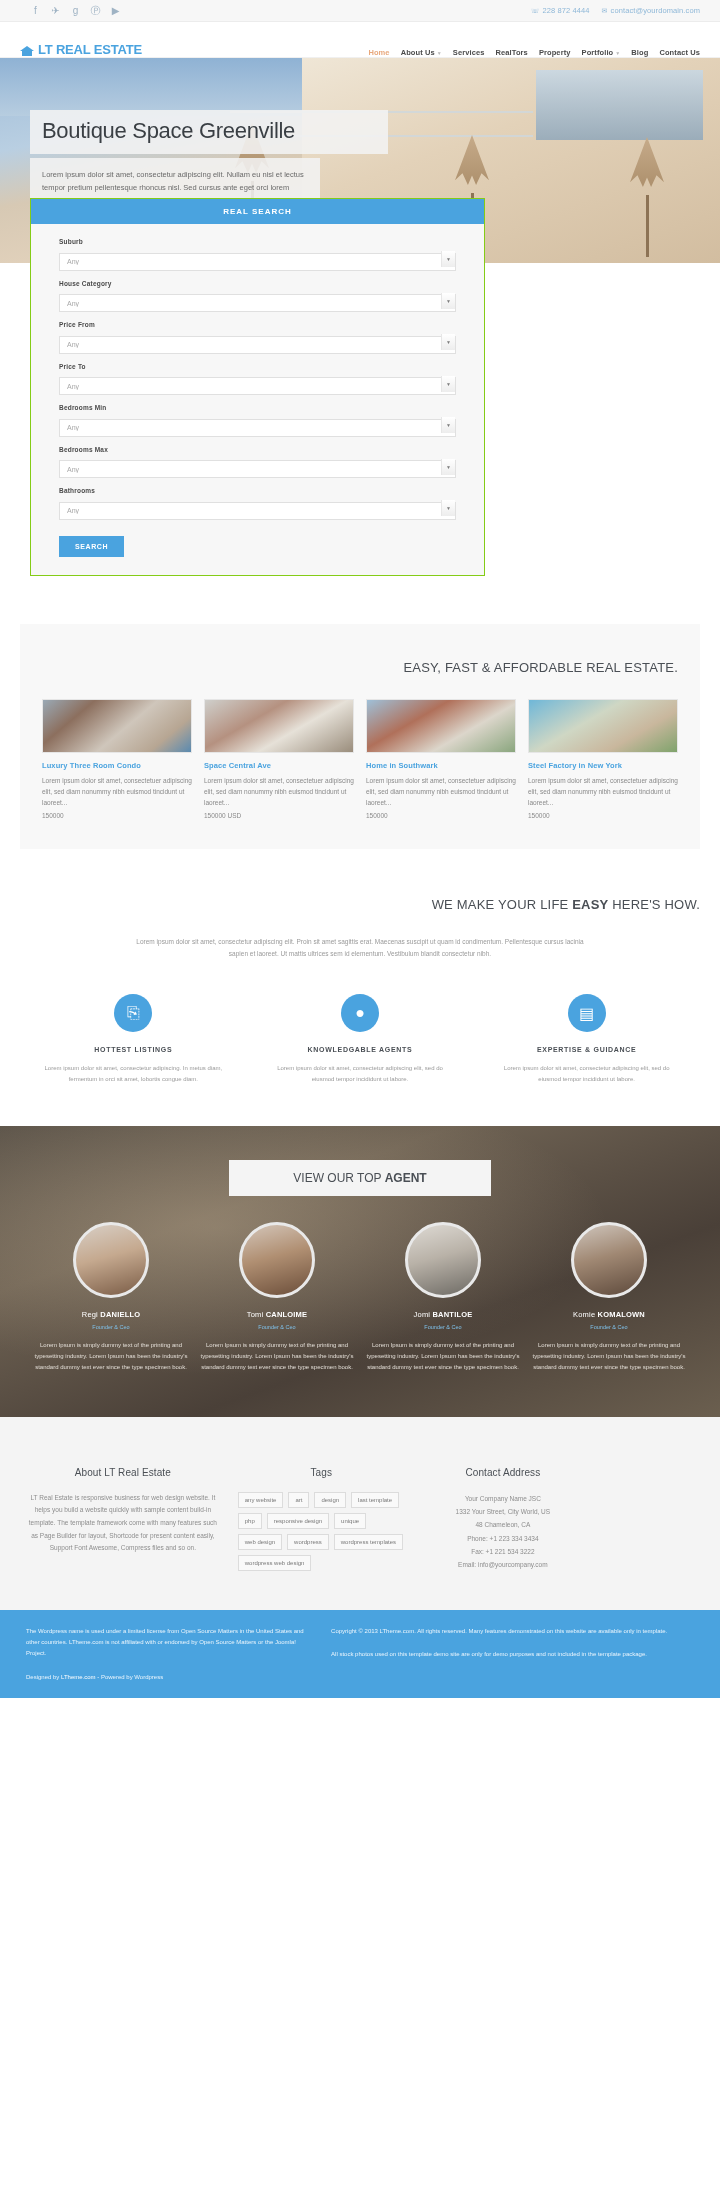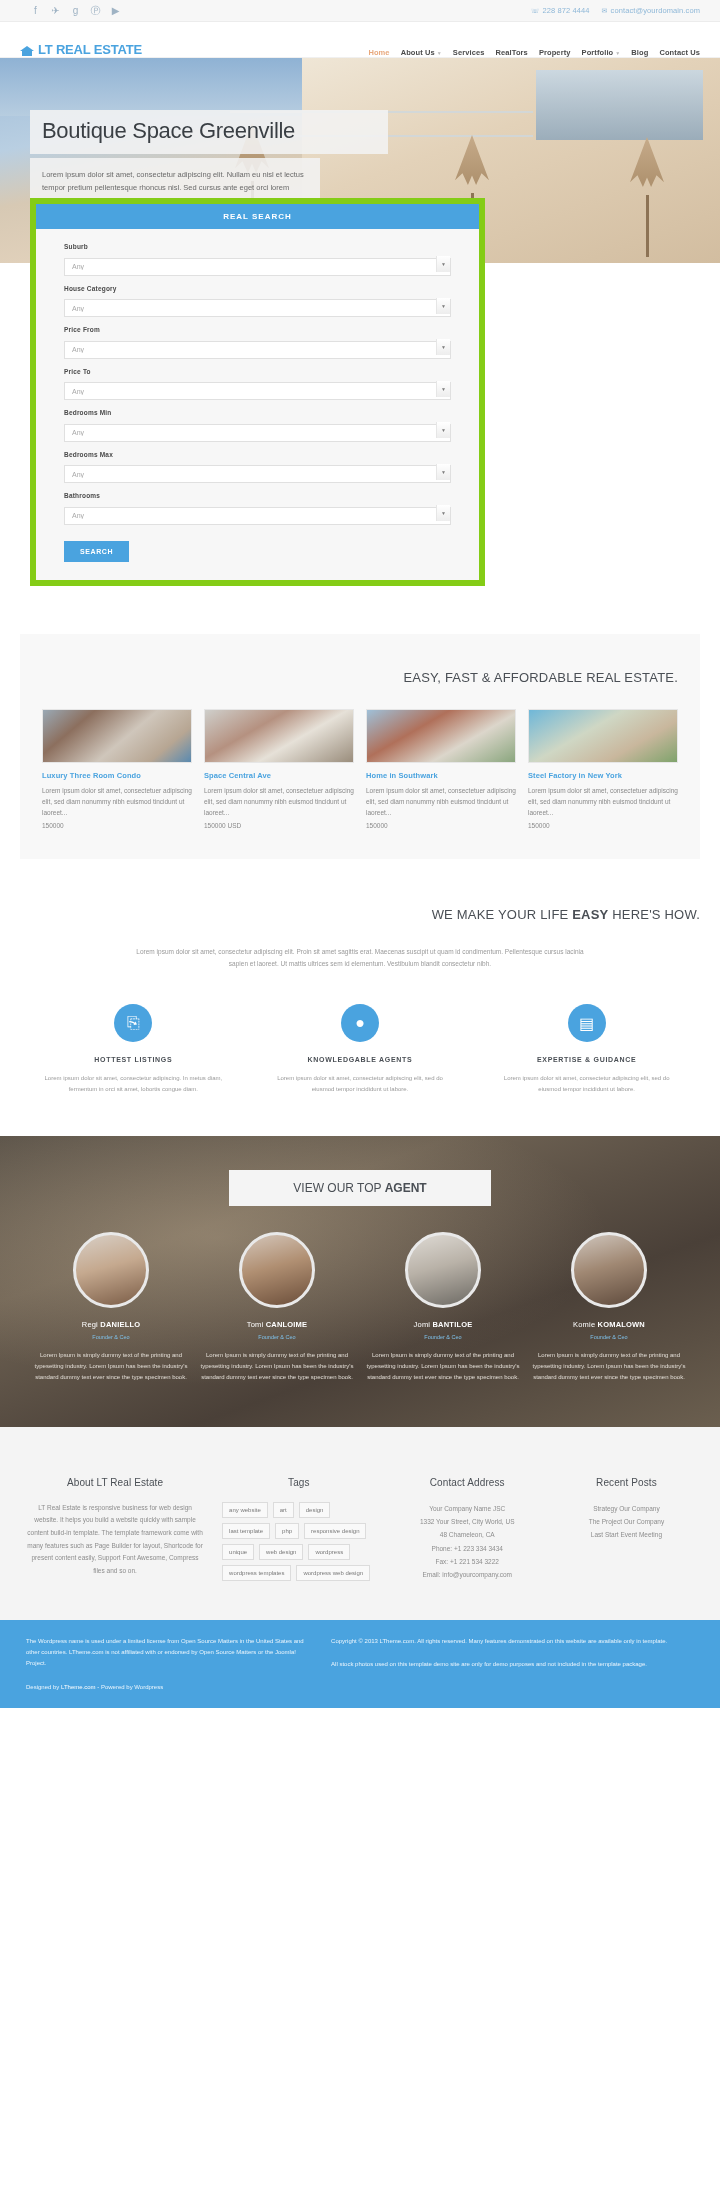--- a/index.html
+++ b/index.html
@@ -122,21 +122,21 @@
   }
   .or-wrap .or { font-size: 8px; font-weight: bold; color: #3a3f44; }
   .btn-primary {
     background: #4aa3df; border: none; color: #fff; font-size: 7px;
     font-weight: bold; letter-spacing: .5px; padding: 7px 12px; cursor: pointer;
   }
 
   
   .search-panel {
     width: 455px; margin: -65px 0 0 30px; position: relative; z-index: 4;
-    background: #f7f7f7; border: 6px solid #84cc16; padding-bottom: 18px;
+    background: #f7f7f7; border: 1px solid #84cc16; padding-bottom: 18px;
   }
   .search-head {
     background: #4aa3df; color: #fff; text-align: center;
     font-size: 8px; font-weight: bold; letter-spacing: 1px; padding: 8px 0;
   }
   .search-body { padding: 14px 28px 0; }
   .field { margin-bottom: 9px; }
   .field label {
     display: block; font-size: 6.5px; font-weight: bold;
     color: #4a4a4a; margin-bottom: 5px; letter-spacing: .2px;
@@ -497,26 +497,20 @@
     </div>
     <div class="fc3 addr">
       <h3>Contact Address</h3>
       <p>Your Company Name JSC</p>
       <p>1332 Your Street, City World, US</p>
       <p>48 Chameleon, CA</p>
       <p>Phone: +1 223 334 3434</p>
       <p>Fax: +1 221 534 3222</p>
       <p>Email: info@yourcompany.com</p>
     </div>
-    <div class="fc4 posts">
-      <h3>Recent Posts</h3>
-      <a href="#">Strategy Our Company</a>
-      <a href="#">The Project Our Company</a>
-      <a href="#">Last Start Event Meeting</a>
-    </div>
   </div>
 </div>
 
 <div class="bottom">
   <div class="bot-row">
     <div class="bot-l">
       <p>The Wordpress name is used under a limited license from Open Source Matters in the United States and other countries. LTheme.com is not affiliated with or endorsed by Open Source Matters or the Joomla! Project.</p>
     </div>
     <div class="bot-r">
       <p>Copyright © 2013 LTheme.com. All rights reserved. Many features demonstrated on this website are available only in template.</p>

